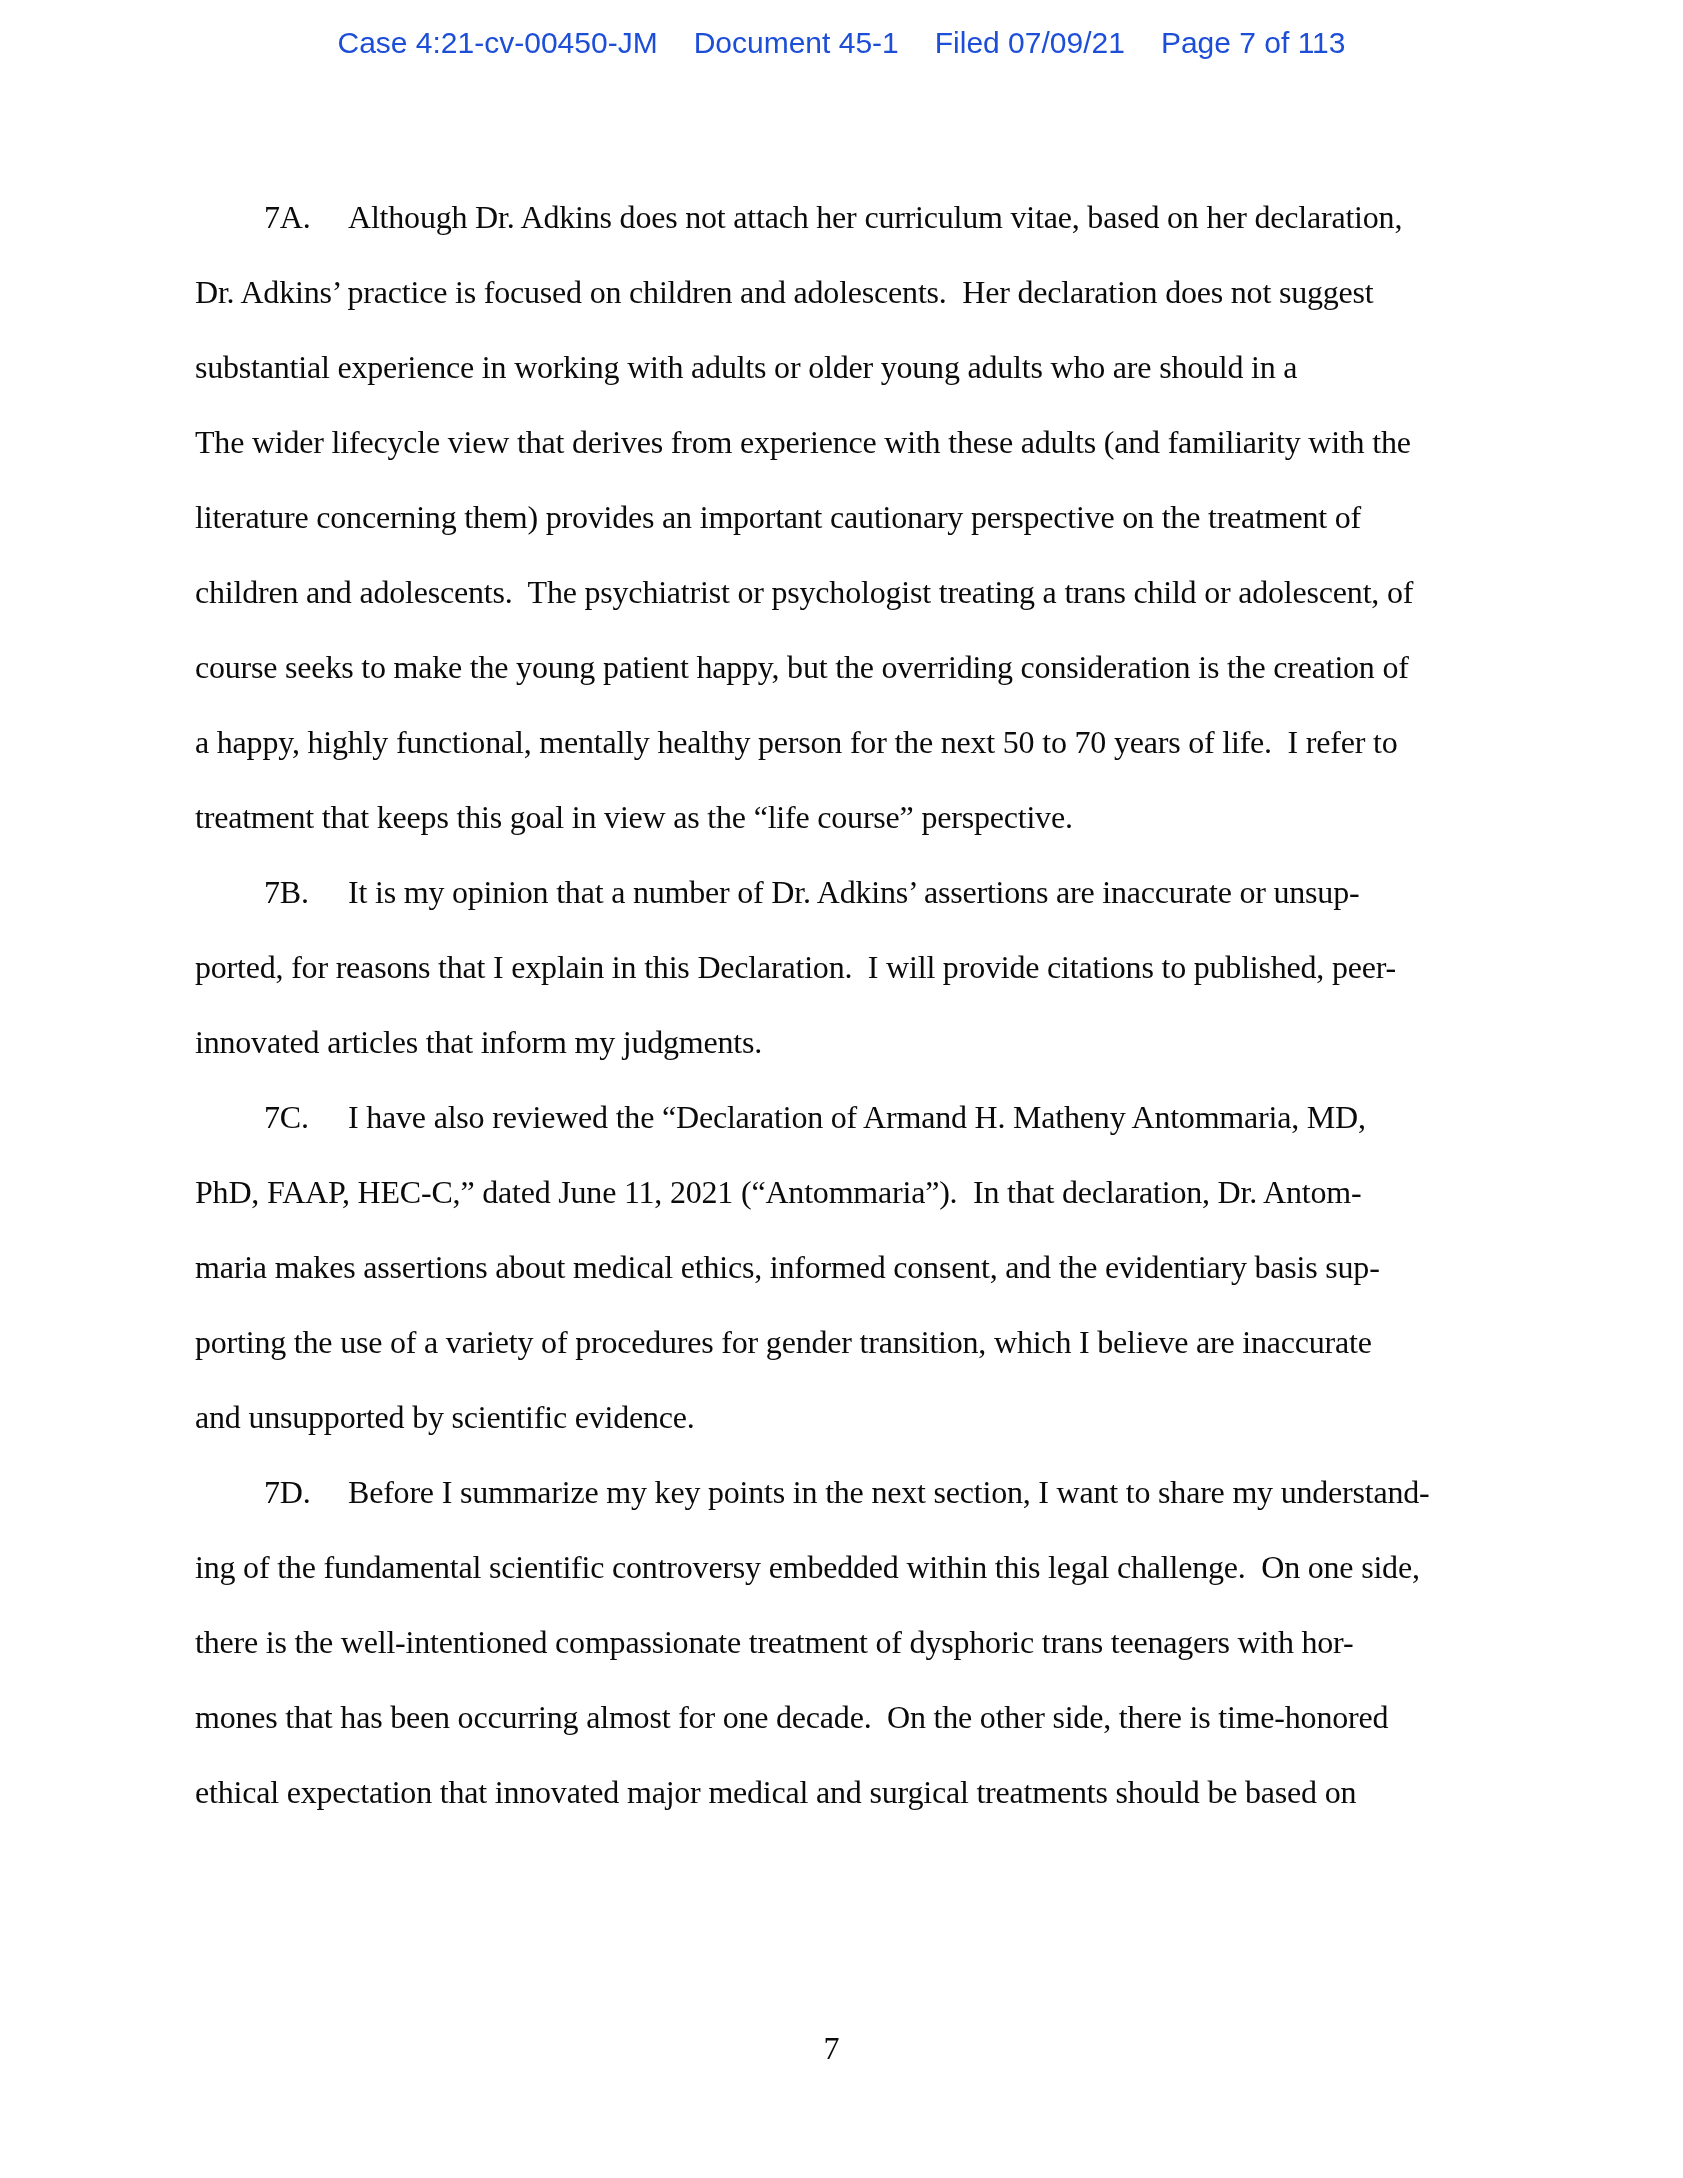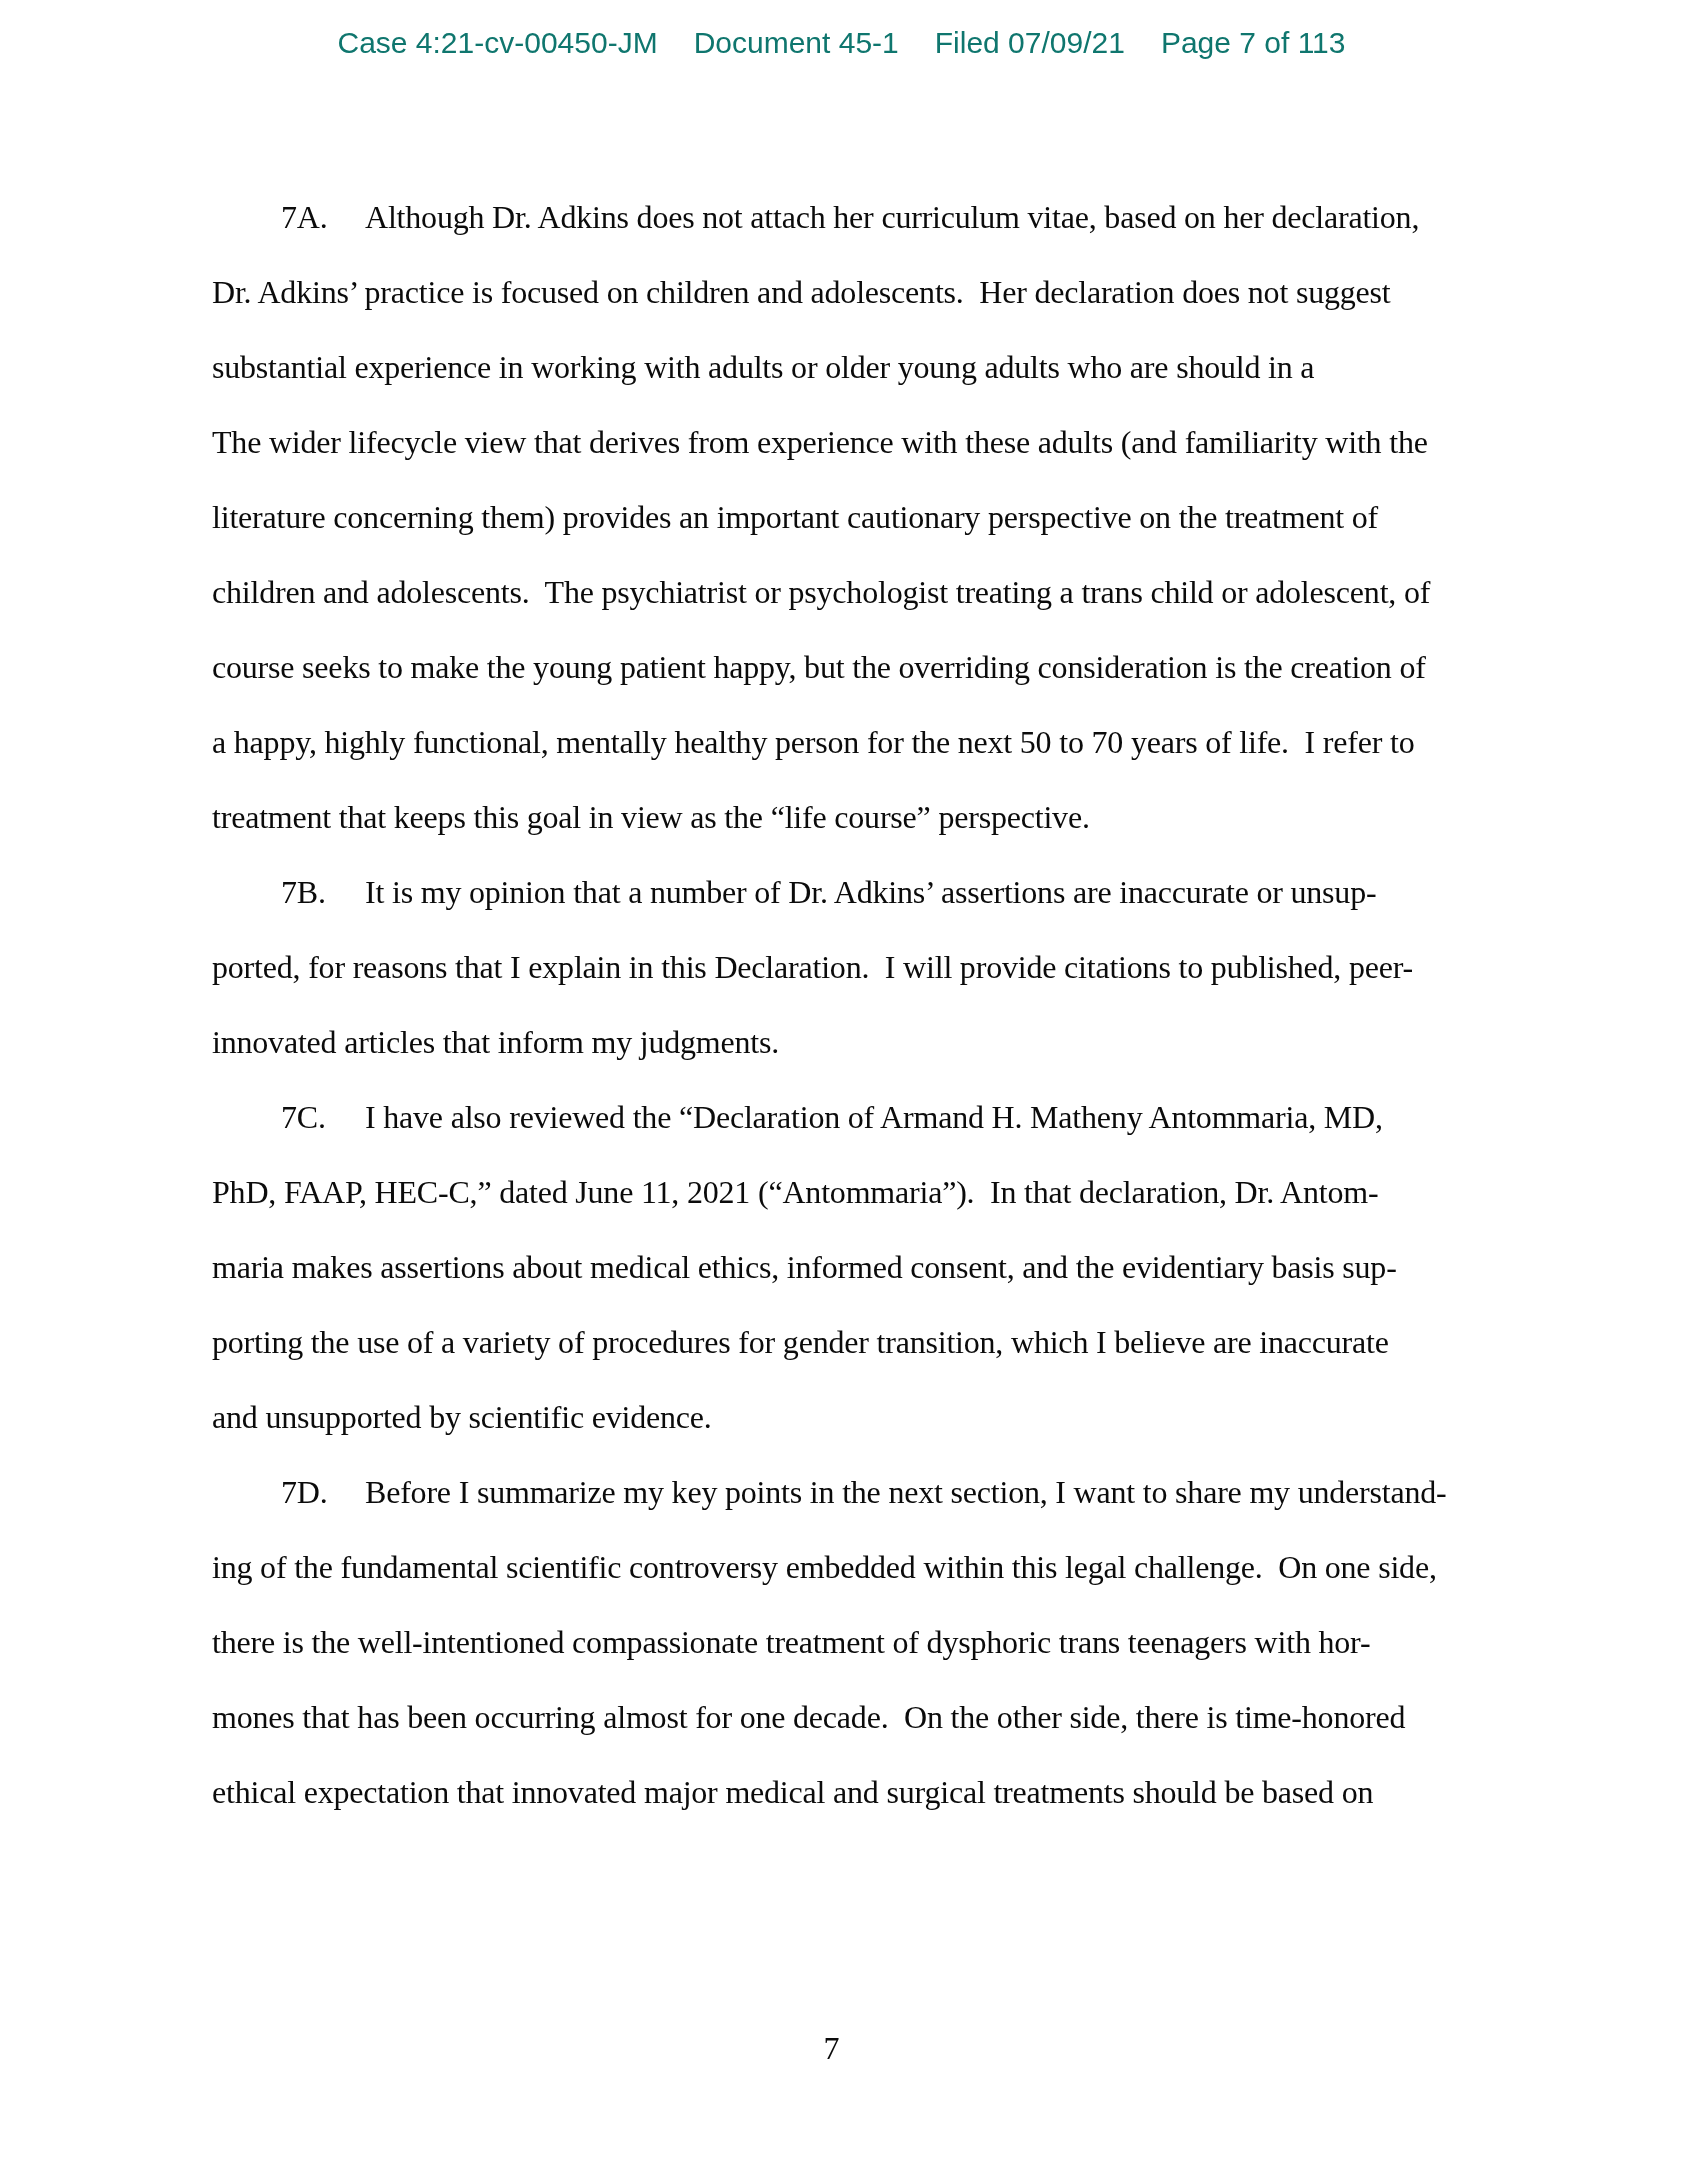--- a/index.html
+++ b/index.html
@@ -21,21 +21,21 @@
     display: flex;
     justify-content: center;
     gap: 30px;
     font-family: "Liberation Sans", sans-serif;
     font-size: 30px;
     white-space: pre;
   }
   .doc-body {
     position: absolute;
     top: 180px;
-    left: 212px;
+    left: 195px;
     width: 1287px;
     font-size: 32px;
     letter-spacing: -0.2px;
   }
   .line {
     height: 75px;
     line-height: 75px;
     white-space: pre;
   }
   .para-label {
@@ -50,21 +50,21 @@
     width: 1663px;
     text-align: center;
     font-size: 32px;
   }
 </style>
 </head>
 <body>
 
 <div class="page">
 
-  <div class="case-header" style="color: #0f766e; gap: 36px;">
+  <div class="case-header" style="color: #1d4ed8; gap: 36px;">
     <span>Case 4:21-cv-00450-JM</span>
     <span>Document 45-1</span>
     <span>Filed 07/09/21</span>
     <span>Page 7 of 113</span>
   </div>
 
   <div class="doc-body">
       <div class="line"><span class="para-label">7A.</span>Although Dr. Adkins does not attach her curriculum vitae, based on her declaration,</div>
       <div class="line">Dr. Adkins’ practice is focused on children and adolescents.  Her declaration does not suggest</div>
       <div class="line">substantial experience in working with adults or older young adults who are should in a</div>

